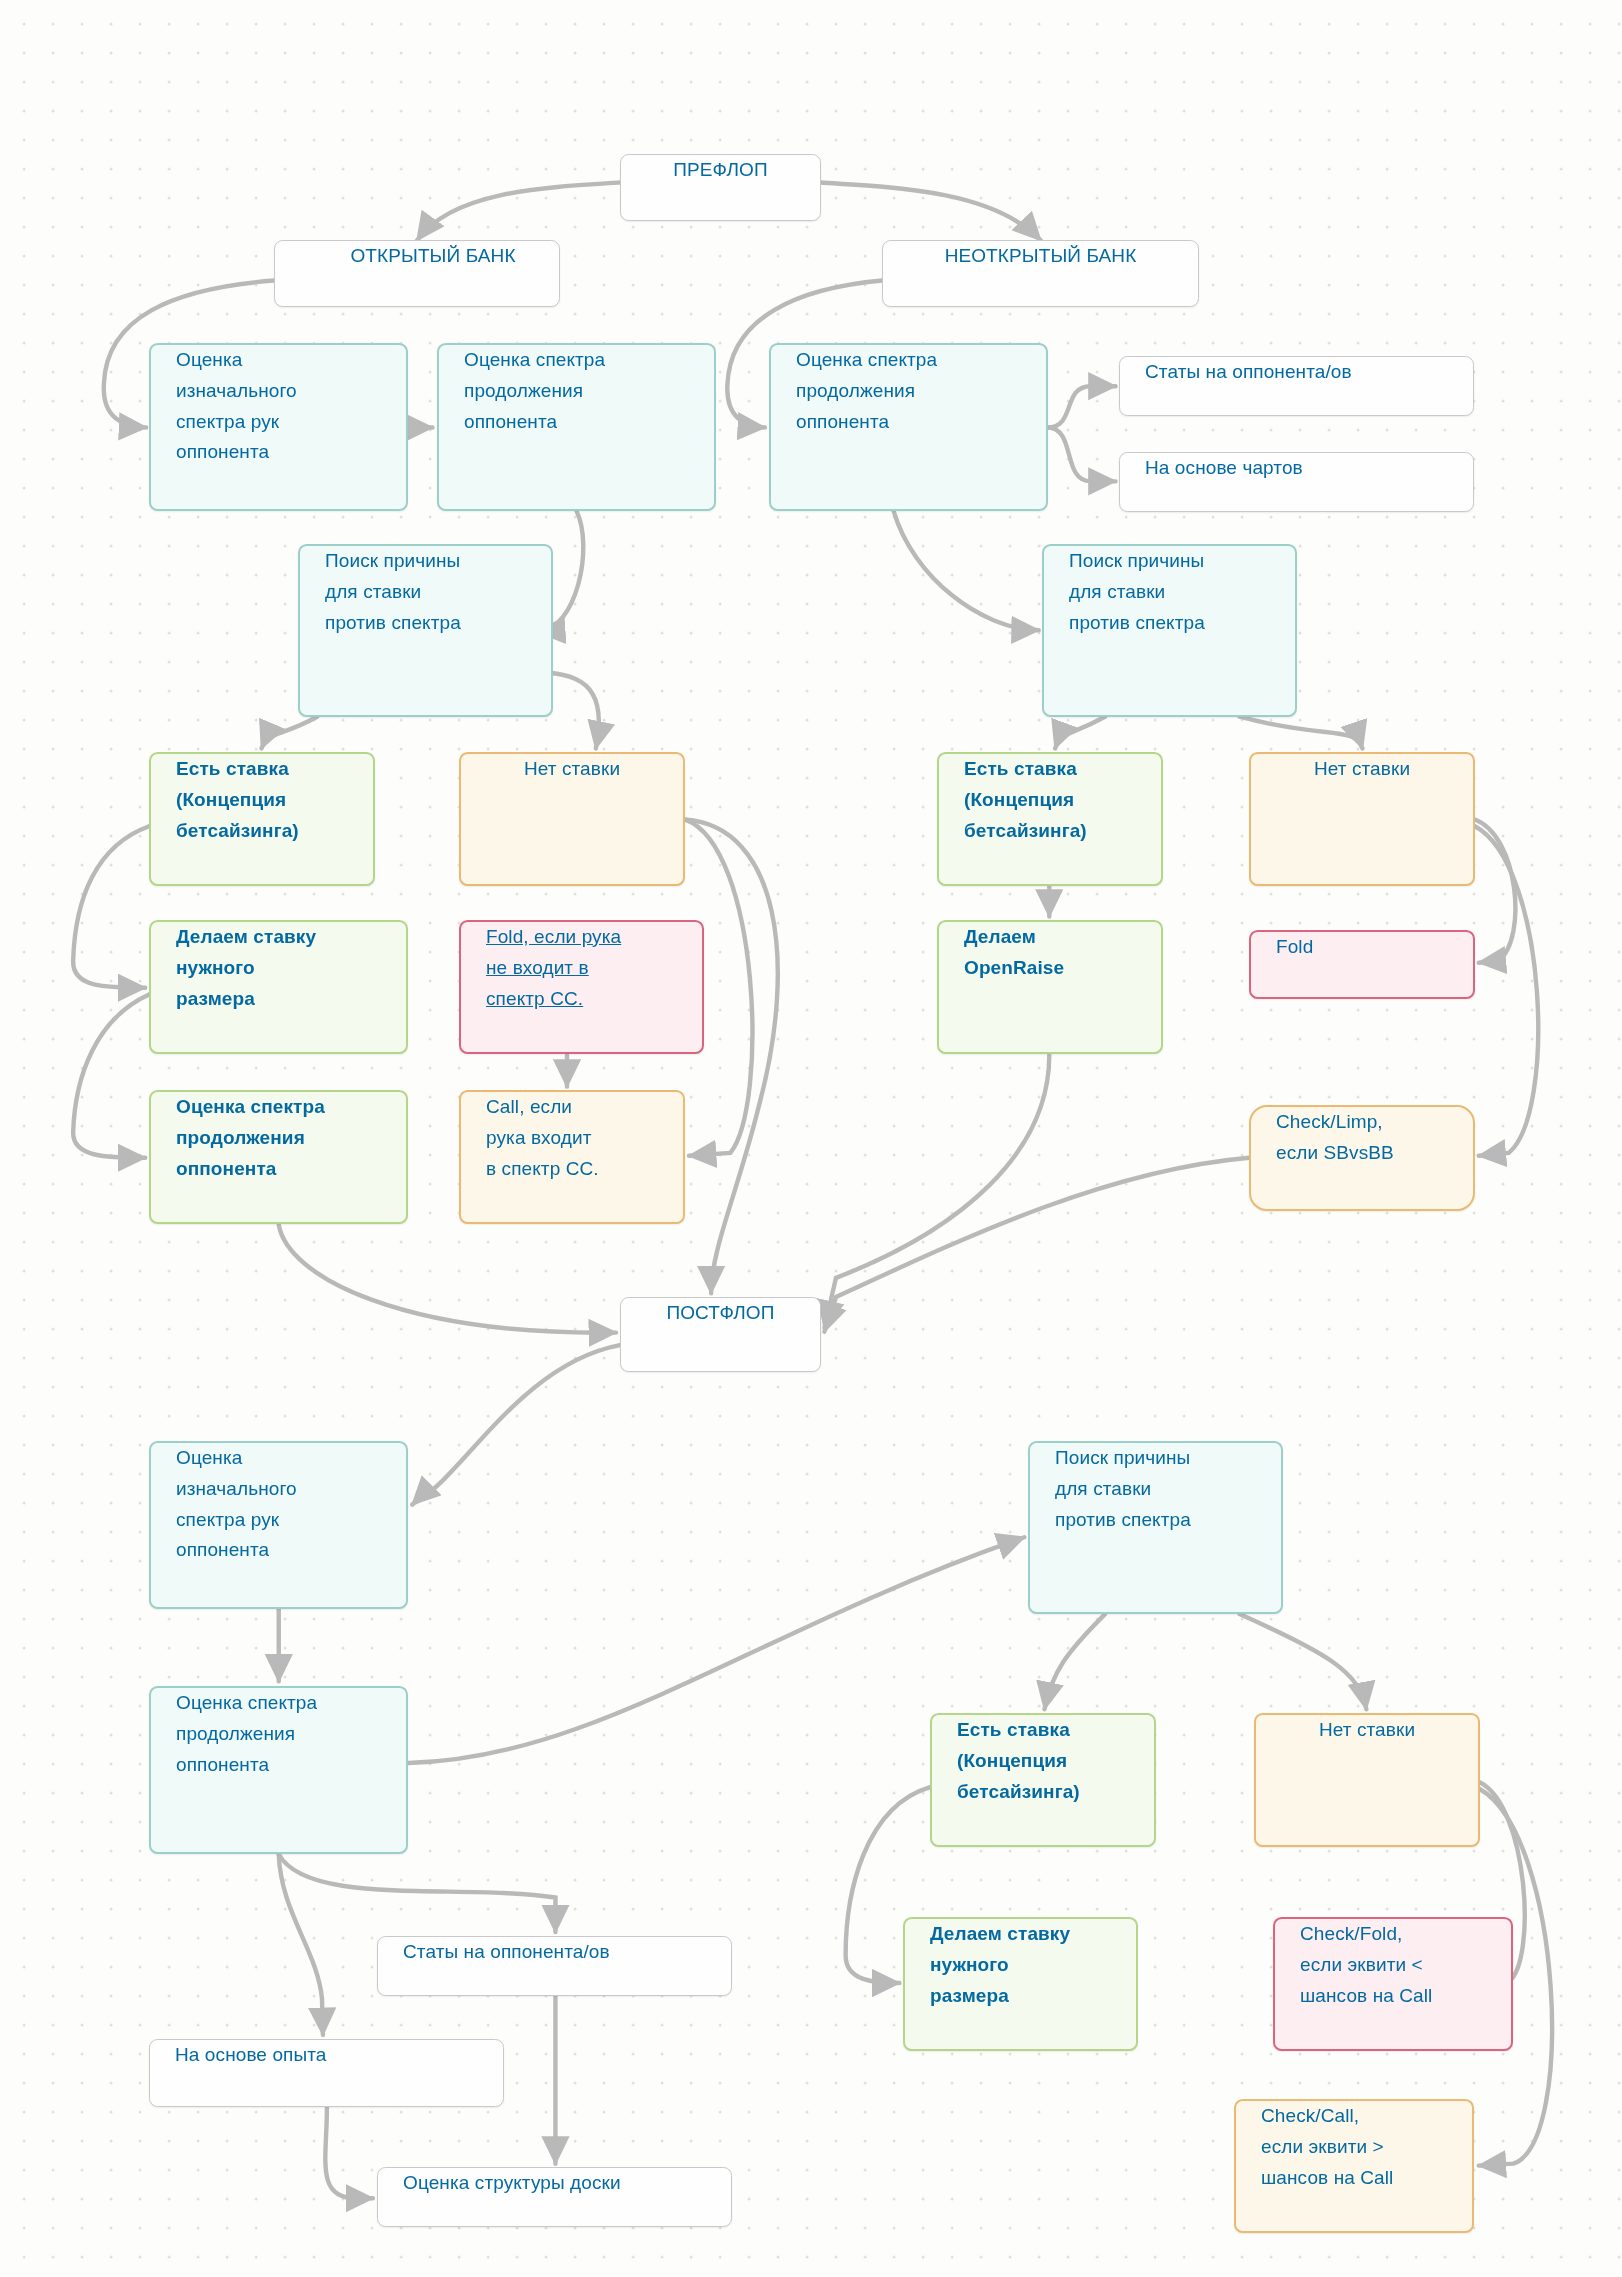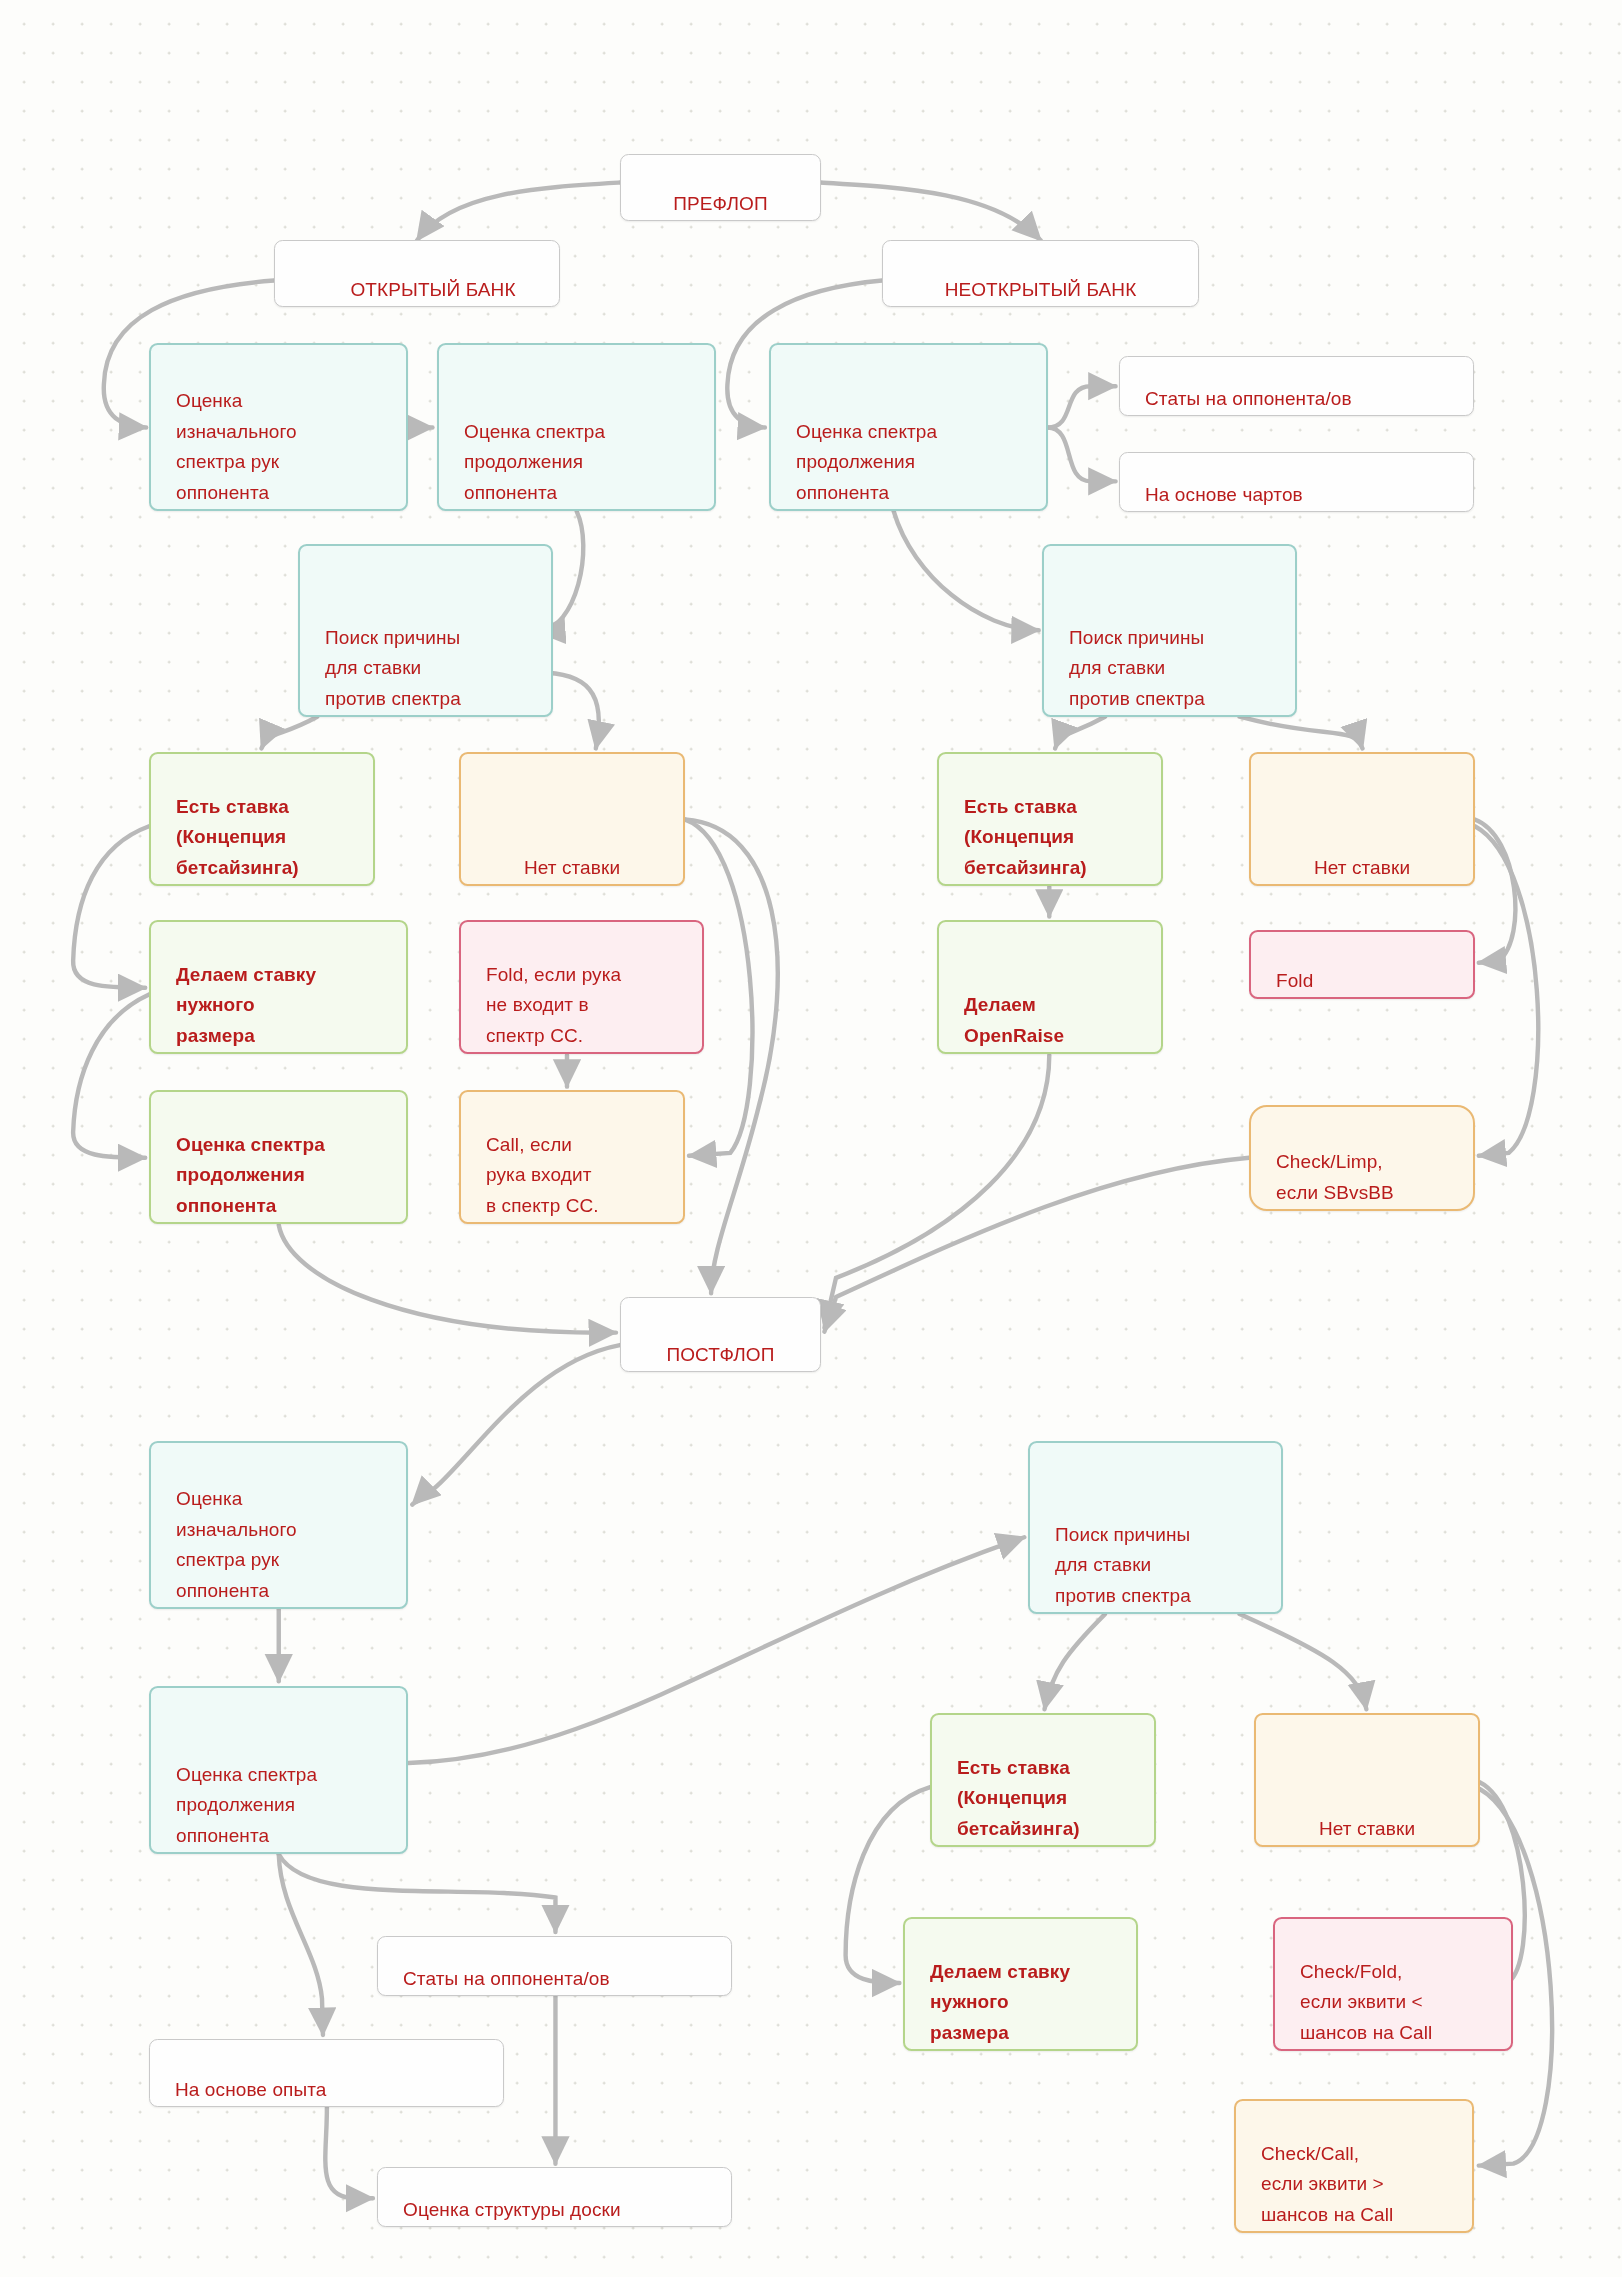--- a/index.html
+++ b/index.html
@@ -16,22 +16,22 @@
     background-image:radial-gradient(circle, #d8d8d0 1.1px, transparent 1.2px);
     background-size:29px 29px;
     background-position:9.6px 9.6px;
   }
   #edges{position:absolute;left:0;top:0;width:1623px;height:2278px;pointer-events:none;}
   .node{
     position:absolute;
     box-sizing:border-box;
     border-radius:8.6px;
     display:flex;
-    align-items:flex-end;
-    color:#b91c1c;
+    align-items:flex-start;
+    color:#0369a1;
     line-height:1.62;
     letter-spacing:0.1px;
     box-shadow:0 1px 1.9px rgba(0,0,0,.07);
     white-space:pre-line;
   }
   .node .txt{display:block;width:100%;}
   
   .v-plain{background:#fefefe;border:1.5px solid #c9c9c9;justify-content:center;text-align:center;font-size:19px;}
   .v-plain-left{background:#fefefe;border:1.5px solid #c9c9c9;justify-content:flex-start;text-align:left;font-size:19px;padding-left:25px;}
   .v-teal{background:#f0faf8;border:2.3px solid #9ccfc9;justify-content:flex-start;text-align:left;font-size:19px;padding-left:25px;}
@@ -153,21 +153,21 @@
 (Концепция
 бетсайзинга)</span></div>
     <div class="node v-orange-c" style="left: 459px; top: 752px; width: 226px; height: 134px;"><span class="txt">Нет ставки</span></div>
     <div class="node v-green" style="left: 937px; top: 752px; width: 226px; height: 134px;"><span class="txt">Есть ставка
 (Концепция
 бетсайзинга)</span></div>
     <div class="node v-orange-c" style="left: 1249px; top: 752px; width: 226px; height: 134px;"><span class="txt">Нет ставки</span></div>
     <div class="node v-green" style="left: 149px; top: 920px; width: 259px; height: 134px;"><span class="txt">Делаем ставку
 нужного
 размера</span></div>
-    <div class="node v-red" style="left: 459px; top: 920px; width: 245px; height: 134px;"><span class="txt">Fold, если рука
+    <div class="node v-red" style="left: 459px; top: 920px; width: 245px; height: 134px; text-decoration: underline;"><span class="txt">Fold, если рука
 не входит в
 спектр СС.</span></div>
     <div class="node v-green" style="left: 937px; top: 920px; width: 226px; height: 134px;"><span class="txt">Делаем
 OpenRaise</span></div>
     <div class="node v-red" style="left: 1249px; top: 930px; width: 226px; height: 69px;"><span class="txt">Fold</span></div>
     <div class="node v-green" style="left: 149px; top: 1090px; width: 259px; height: 134px;"><span class="txt">Оценка спектра
 продолжения
 оппонента</span></div>
     <div class="node v-orange" style="left: 459px; top: 1090px; width: 226px; height: 134px;"><span class="txt">Call, если
 рука входит

